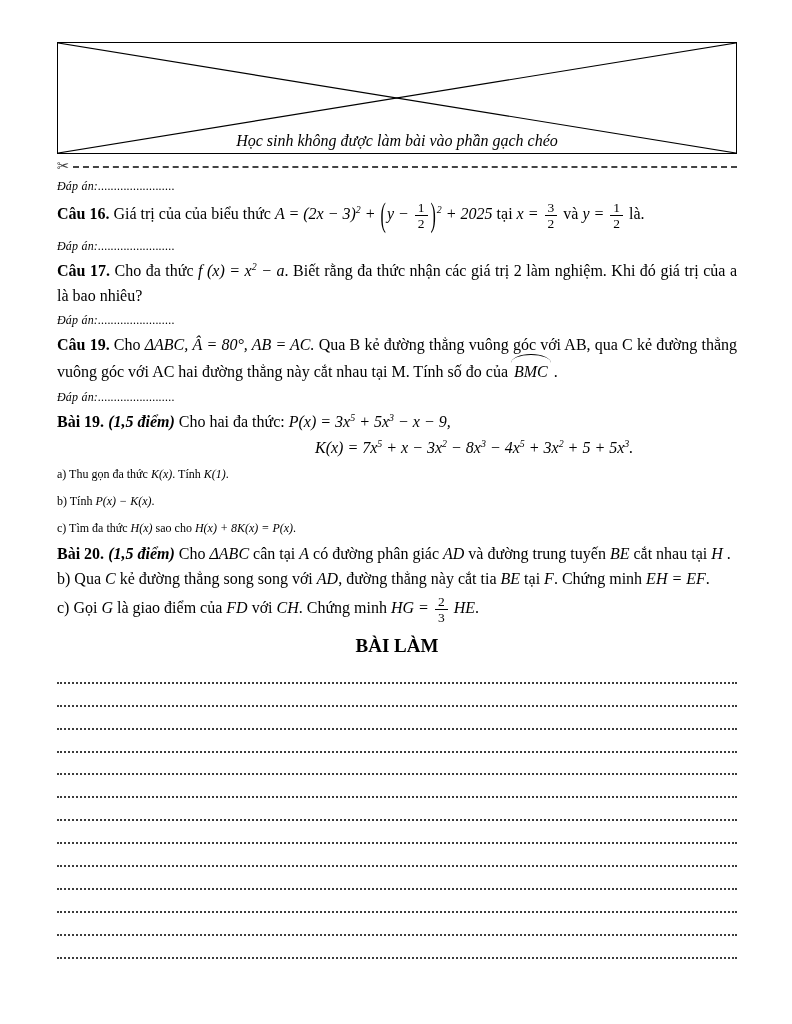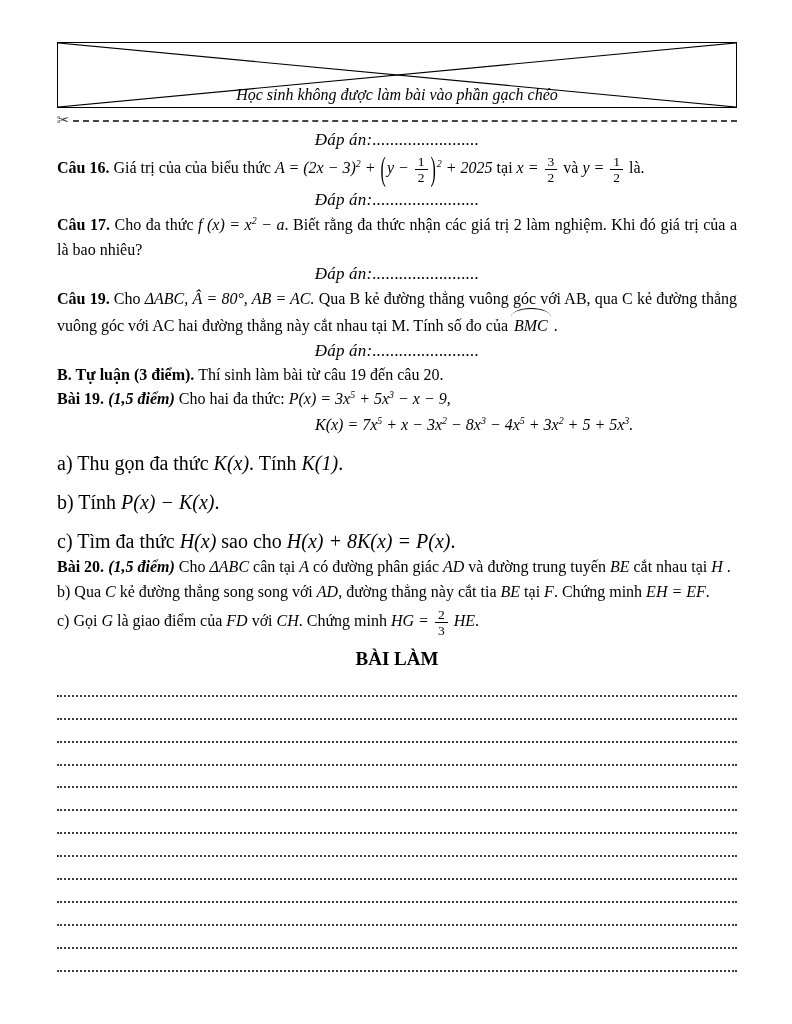--- a/index.html
+++ b/index.html
@@ -4,41 +4,41 @@
 <style>
   html,body{margin:0;padding:0;background:#fff;}
   body{
     width:792px;height:1024px;overflow:hidden;
     font-family:"Liberation Serif","DejaVu Serif",serif;
     color:#000;font-size:16px;
   }
   .page{padding:0 55px 0 57px;}
   
   .cross-box{
-    position:relative;height:66px;margin-top:42px;
+    position:relative;height:112px;margin-top:42px;
     border:1.5px solid #000;box-sizing:border-box;
   }
   .xlines{position:absolute;left:0;top:0;width:100%;height:100%;}
   .xlines line{stroke:#000;stroke-width:1.2;}
   .box-caption{
     position:absolute;left:0;right:0;bottom:3px;text-align:center;
     font-style:italic;font-size:16px;background:transparent;
   }
   
   .cut-row{display:flex;align-items:center;margin-top:4px;height:16px;}
   .scissors{font-family:"DejaVu Sans",sans-serif;font-size:15px;color:#444;line-height:1;}
   .cut-dash{flex:1;border-top:2.4px dashed #444;margin-left:3px;transform:translateY(1px);}
   
   p{margin:0;}
-  .dap{font-style:italic;font-size:17px;line-height:24px;letter-spacing:.2px;text-align:center;}
+  .dap{font-style:italic;font-size:12px;line-height:24px;letter-spacing:.2px;}
   .para{font-size:16px;line-height:25px;}
   .just{text-align:justify;}
   .q16-line{white-space:nowrap;line-height:1.1;padding:2px 0 3px;}
   .k-line{padding-left:258px;white-space:nowrap;line-height:27px;}
-  .item{font-size:20px;line-height:27px;margin-top:12px;}
+  .item{font-size:12px;line-height:27px;}
   .item-tall{line-height:1.15;padding:3px 0 4px;}
   .seg-n{font-style:normal;}
   .seg-b{font-weight:bold;}
   .seg-bi{font-weight:bold;font-style:italic;}
   .seg-i{font-style:italic;}
   sup{font-size:.62em;line-height:0;}
   
   .frac{display:inline-block;vertical-align:middle;text-align:center;font-style:normal;margin:0 2px;}
   .frac .num{display:block;font-size:13.5px;line-height:15px;border-bottom:1.2px solid #000;padding:0 3px;}
   .frac .den{display:block;font-size:13.5px;line-height:15px;padding:0 3px;}
@@ -82,21 +82,20 @@
   <p class="dap">Đáp án:........................</p>
 
   <p class="para just"><span class="seg-b">Câu 17. </span><span class="seg-n">Cho đa thức </span><span class="seg-i">f (x) = x<sup>2</sup> − a</span><span class="seg-n">. Biết rằng đa thức nhận các giá trị 2 làm nghiệm. Khi đó giá trị của a là bao nhiêu?</span></p>
 
   <p class="dap">Đáp án:........................</p>
 
   <p class="para just" style="line-height:26px;"><span class="seg-b">Câu 19. </span><span class="seg-n">Cho </span><span class="seg-i">ΔABC,  Â = 80°, AB = AC.</span><span class="seg-n"> Qua B kẻ đường thẳng vuông góc với AB, qua C kẻ đường thẳng vuông góc với AC hai đường thẳng này cắt nhau tại M. Tính số đo của </span><span class="seg-i overarc">BMC</span><span class="seg-n"> .</span></p>
 
   <p class="dap">Đáp án:........................</p>
 
-  <p class="para" style="line-height:23px;"><span class="seg-b">B. Tự luận (3 điểm). </span><span class="seg-n">Thí sinh làm bài từ câu 19 đến câu 20.</span></p>
 
   <p class="para" style="line-height:25px;"><span class="seg-b">Bài 19. </span><span class="seg-bi">(1,5 điểm) </span><span class="seg-n">Cho hai đa thức: </span><span class="seg-i">P(x) = 3x<sup>5</sup> + 5x<sup>3</sup> − x − 9,</span></p>
 
   <p class="para k-line"><span class="seg-i">K(x) = 7x<sup>5</sup> + x − 3x<sup>2</sup> − 8x<sup>3</sup> − 4x<sup>5</sup> + 3x<sup>2</sup> + 5 + 5x<sup>3</sup>.</span></p>
 
   <p class="item"><span class="seg-n">a) Thu gọn đa thức </span><span class="seg-i">K(x)</span><span class="seg-n">. Tính </span><span class="seg-i">K(1)</span><span class="seg-n">.</span></p>
   <p class="item"><span class="seg-n">b) Tính </span><span class="seg-i">P(x) − K(x)</span><span class="seg-n">.</span></p>
   <p class="item"><span class="seg-n">c) Tìm đa thức </span><span class="seg-i">H(x)</span><span class="seg-n"> sao cho </span><span class="seg-i">H(x) + 8K(x) = P(x)</span><span class="seg-n">.</span></p>
 
   <p class="para just" style="line-height:24px;"><span class="seg-b">Bài 20. </span><span class="seg-bi">(1,5 điểm) </span><span class="seg-n">Cho </span><span class="seg-i">ΔABC</span><span class="seg-n"> cân tại </span><span class="seg-i">A</span><span class="seg-n"> có đường phân giác </span><span class="seg-i">AD</span><span class="seg-n"> và đường trung tuyến </span><span class="seg-i">BE</span><span class="seg-n"> cắt nhau tại </span><span class="seg-i">H</span><span class="seg-n"> .</span></p>

